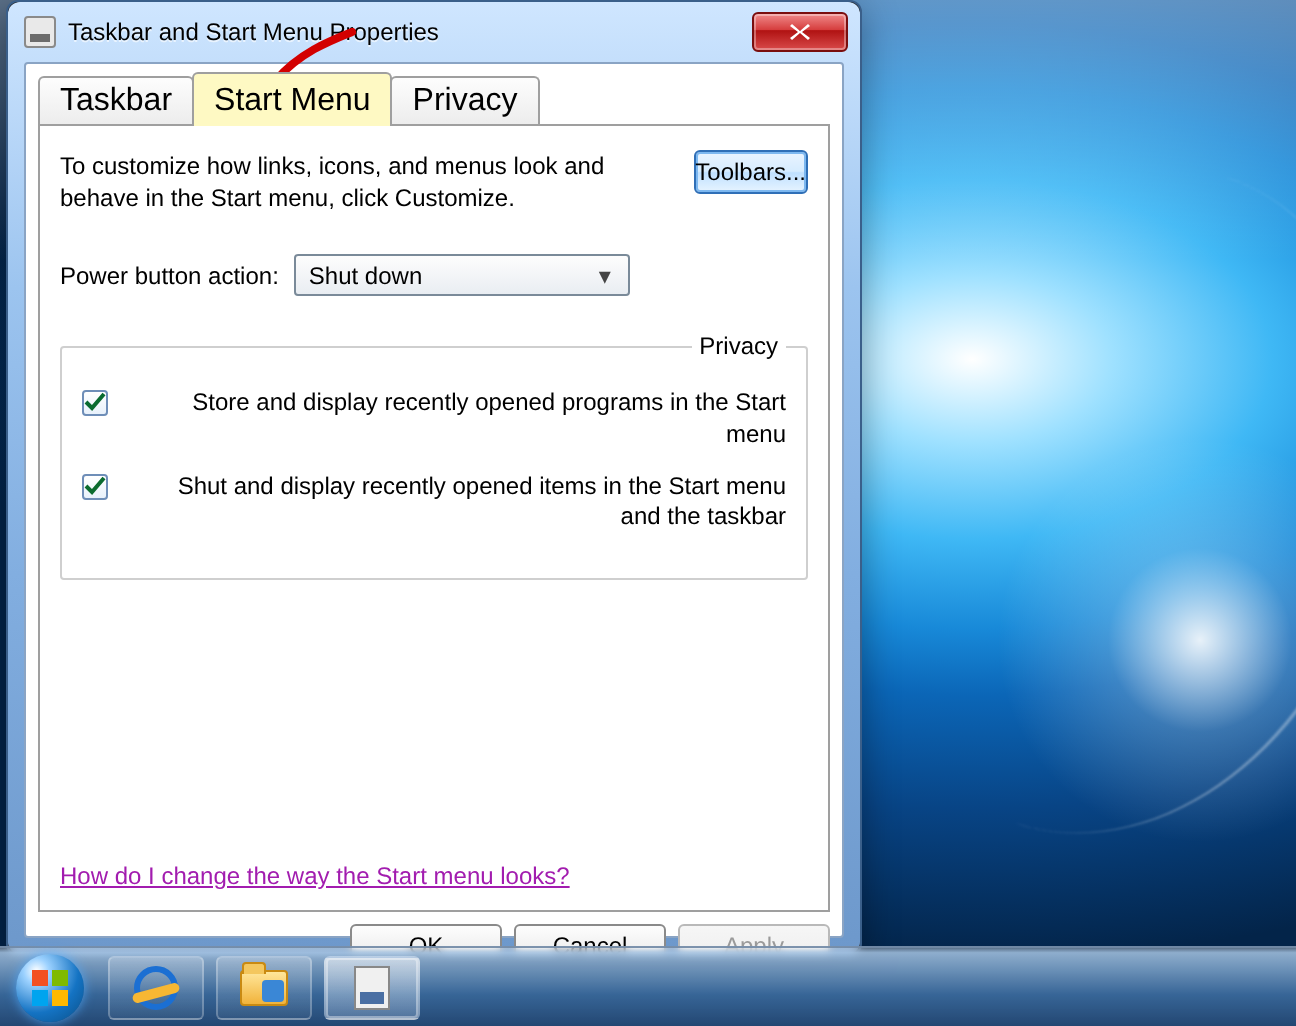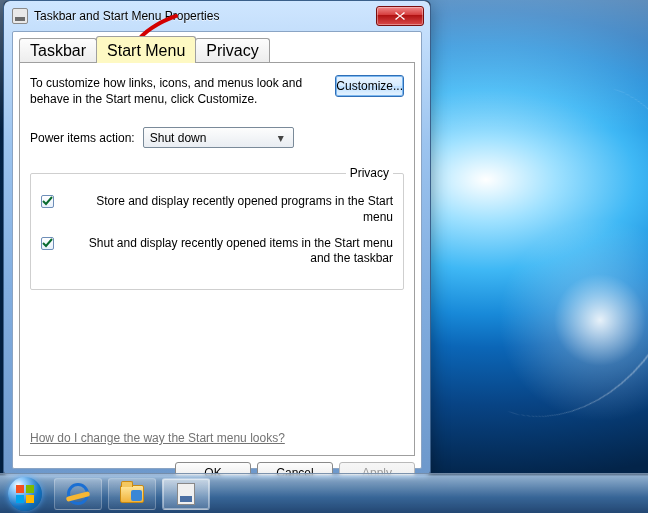--- a/index.html
+++ b/index.html
@@ -62,39 +62,39 @@
   .desc-row { display:flex; gap:14px; align-items:flex-start; }
   .desc-text { flex:1 1 auto; font-size:12px; color:#000; line-height:1.35; }
   .cust-btn {
     width:92px; height:22px; border:1px solid #2f6fb7; border-radius:3px;
     background:linear-gradient(180deg,#eaf4ff 0%, #d6ecff 48%, #bfe0ff 52%, #e7f4ff 100%);
     box-shadow:0 0 0 1px #7db8f0 inset; display:flex; align-items:center; justify-content:center; font-size:12px;
   }
 
   .row-power { margin-top:20px; display:flex; align-items:center; gap:8px; }
   .combo {
-    width:151px; height:21px; border:1px solid #7a8a99; border-radius:2px;
+    width:168px; height:21px; border:1px solid #7a8a99; border-radius:2px;
     background:linear-gradient(180deg,#fdfdfd,#e9edf2); display:flex; align-items:center; padding:0 4px 0 6px;
     font-size:12px; justify-content:space-between;
   }
   .combo .arrow{ width:16px; text-align:center; color:#444;}
   
   fieldset.privacy{
     margin:18px 0 0; border:1px solid #cfcfcf; padding:10px 10px 12px; border-radius:2px;text-align:right;
   }
   fieldset.privacy legend{ padding:0 4px; font-size:12px; }
   .chk-row{ display:flex; gap:24px; align-items:flex-start; margin:4px 0 10px; }
   .chk{
     width:13px; height:13px; border:1px solid #6e8eb8; border-radius:2px; background:linear-gradient(180deg,#fff,#e8f1fb);
     display:flex; align-items:center; justify-content:center; flex-shrink:0; margin-top:1px;
   }
   .chk svg{ width:11px; height:11px; display:block; }
   .chk-label{ font-size:12px; line-height:1.3; }
 
-  .help-link{ position:absolute; left:10px; bottom:10px; color:#737373; text-decoration:underline; font-size:12px; }
+  .help-link{ position:absolute; left:10px; bottom:10px; color:#a21caf; text-decoration:underline; font-size:12px; }
 
   .dlg-buttons{ display:flex; justify-content:flex-end; gap:6px; margin:0 6px 8px; }
   .btn{
     width:76px; height:22px; border:1px solid #8a8a8a; border-radius:3px;
     background:linear-gradient(180deg,#fdfdfd,#e6e6e6); font-size:12px; display:flex; align-items:center; justify-content:center;
   }
   .btn.disabled{ color:#9a9a9a; background:linear-gradient(180deg,#f6f6f6,#ededed); border-color:#b9b9b9;}
   
   
   .annot-arrow { position:absolute; left:126px; top:14px; width:52px; height:40px; pointer-events:none; }
@@ -158,25 +158,25 @@
     <div class="client">
       <div class="tabbar">
         <div class="tab">Taskbar</div>
         <div class="tab active">Start Menu</div>
         <div class="tab">Privacy</div>
       </div>
 
       <div class="tabpanel">
         <div class="desc-row">
           <div class="desc-text">To customize how links, icons, and menus look and behave in the Start menu, click Customize.</div>
-          <div class="cust-btn">Customize...</div>
+          <div class="cust-btn">Toolbars...</div>
         </div>
 
         <div class="row-power">
-          <span>Power items action:</span>
+          <span>Power button action:</span>
           <div class="combo">
             <span>Shut down</span>
             <span class="arrow">▾</span>
           </div>
         </div>
 
         <fieldset class="privacy">
           <legend>Privacy</legend>
           <div class="chk-row">
             <div class="chk">

